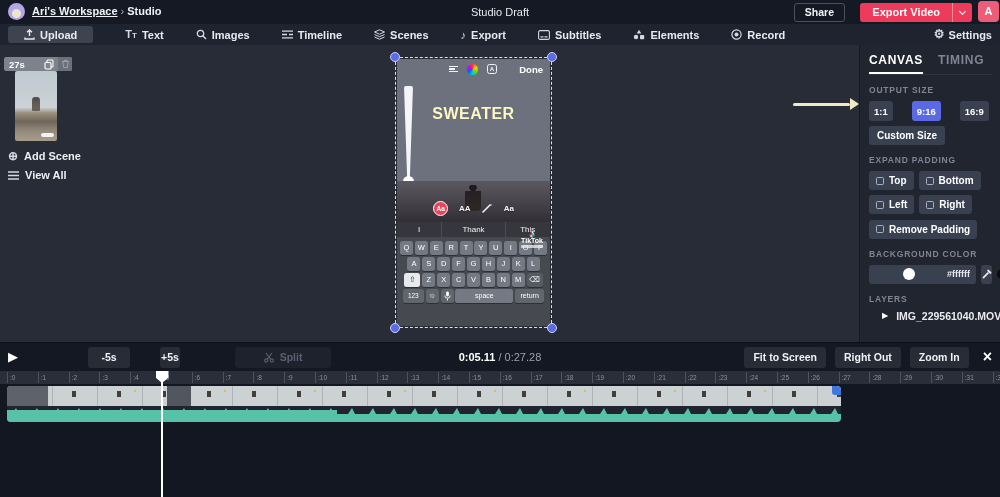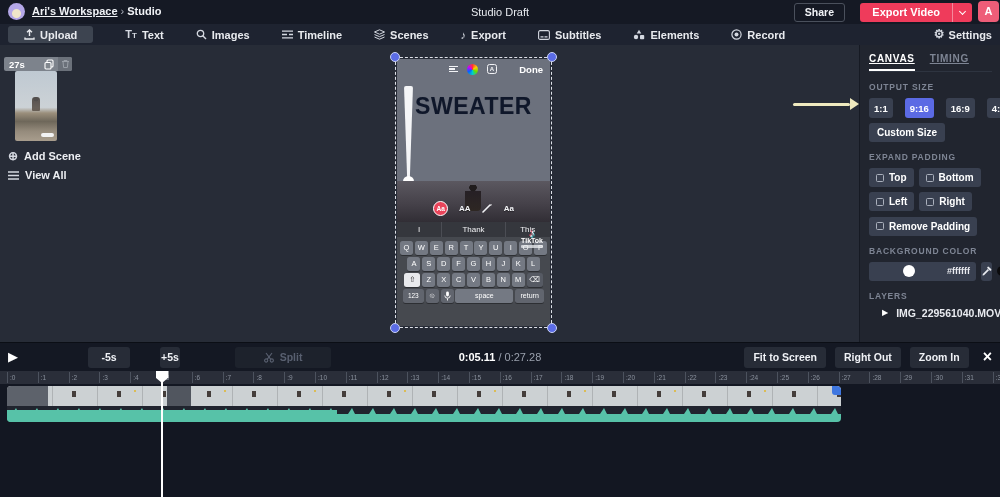--- a/index.html
+++ b/index.html
@@ -68,22 +68,22 @@
   .p-top { position:absolute; left:0; right:0; top:0; height:20px; display:flex; align-items:center; }
   .p-top-icons { display:flex; align-items:center; gap:9px; margin-left:52px; }
   .align-ic { display:flex; flex-direction:column; gap:1.5px; }
   .align-ic i { display:block; width:9px; height:1.3px; background:#f2f3f6; }
   .align-ic i:nth-child(2){ width:6px; }
   .wheel { width:11px; height:11px; border-radius:50%;
     background:conic-gradient(#f33,#fc0,#6d0,#0cc,#06f,#c0f,#f33); }
   .abox { width:10px; height:10px; border:1.2px solid #f2f3f6; border-radius:2.5px;
     color:#f2f3f6; font-size:6px; font-weight:700; text-align:center; line-height:8px; }
   .done { position:absolute; right:7px; top:5px; font-size:9.5px; font-weight:700; color:#fff; }
-  .p-text { position:absolute; left:0; right:0; top:34px; text-align:center; font-size:23px; font-weight:800;
-    letter-spacing:.5px; color:#0f172a; text-shadow:0 0 1px rgba(0,0,0,.15); }
+  .p-text { position:absolute; left:0; right:0; top:46px; text-align:center; font-size:16px; font-weight:800;
+    letter-spacing:.5px; color:#fef9c3; text-shadow:0 0 1px rgba(0,0,0,.15); }
   .size-slider { position:absolute; left:7px; top:27px; width:9px; height:100px; }
   .size-bar { position:absolute; left:0; top:0; width:9px; height:100px; background:#f4f5f7;
     clip-path:polygon(0 0,100% 0,62% 100%,38% 100%); border-radius:2px; }
   .size-knob { position:absolute; left:-1px; top:90px; width:11px; height:11px; border-radius:50%; background:#fff; }
   .p-video { position:absolute; left:0; right:0; top:122px; height:58px;
     background:linear-gradient(#5b5860 0%, #454149 40%, #2c2930 78%, #3a342e 100%); }
   .p-fig { position:absolute; left:68px; top:4px; width:16px; height:26px;
     background:radial-gradient(circle at 50% 10%, #201c1d 0 3.5px, transparent 4px),
                linear-gradient(transparent 22%, #262025 23%, #2e2723 100%); border-radius:4px; }
   .font-row { position:absolute; left:0; right:0; top:140px; height:18px; display:flex;
@@ -112,24 +112,24 @@
   
   .anno-arrow { left:793px; top:53px; width:66px; height:12px; z-index:5; }
   .anno-line { position:absolute; left:0; top:5px; width:57px; height:2.6px; background:#efeabf; border-radius:2px; }
   .anno-head { position:absolute; right:0; top:0; width:0; height:0;
     border-left:9px solid #efeabf; border-top:6px solid transparent; border-bottom:6px solid transparent; }
 
   
   .rpanel { position:absolute; right:0; top:0; width:141px; height:100%;
     background:#21252f; border-left:1px solid #161a23; padding:8px 8px 0 9px; }
   .tabs { display:flex; gap:15px; border-bottom:1px solid #2e3440; padding-bottom:0; }
-  .tab { font-size:10px; font-weight:700; letter-spacing:.7px; color:#7e8594; padding-bottom:5px;text-decoration:underline; }
+  .tab { font-size:12px; font-weight:700; letter-spacing:.7px; color:#7e8594; padding-bottom:5px; }
   .tab.active { color:#fff; border-bottom:2px solid #fff; }
   .sec-label { font-size:8.5px; font-weight:700; letter-spacing:.8px; color:#7e8594; margin:10px 0 6px; }
-  .ratio-row { display:flex; gap:12px; }
+  .ratio-row { display:flex; gap:19px; }
   .rbtn { height:20px; padding:0 5px; background:#394050; border-radius:3px; color:#fff;
     font-size:9.5px; font-weight:600; display:flex; align-items:center; justify-content:center; }
   .rbtn.sel { background:#5b6ae4; }
   .wide-btn { margin-top:5px; display:inline-flex; height:19px; padding:0 8px; background:#394050;
     border-radius:3px; color:#fff; font-size:10px; font-weight:600; align-items:center; }
   .pad-row { display:flex; gap:5px; margin-bottom:5px; }
   .pbtn { height:19px; padding:0 7px; background:#394050; border-radius:3px; color:#fff; font-size:10px;
     font-weight:600; display:flex; align-items:center; gap:5px; }
   .cbox { width:8px; height:8px; border:1.2px solid #aab0bc; border-radius:1.5px; }
   .bg-row { display:flex; align-items:center; gap:5px; }

